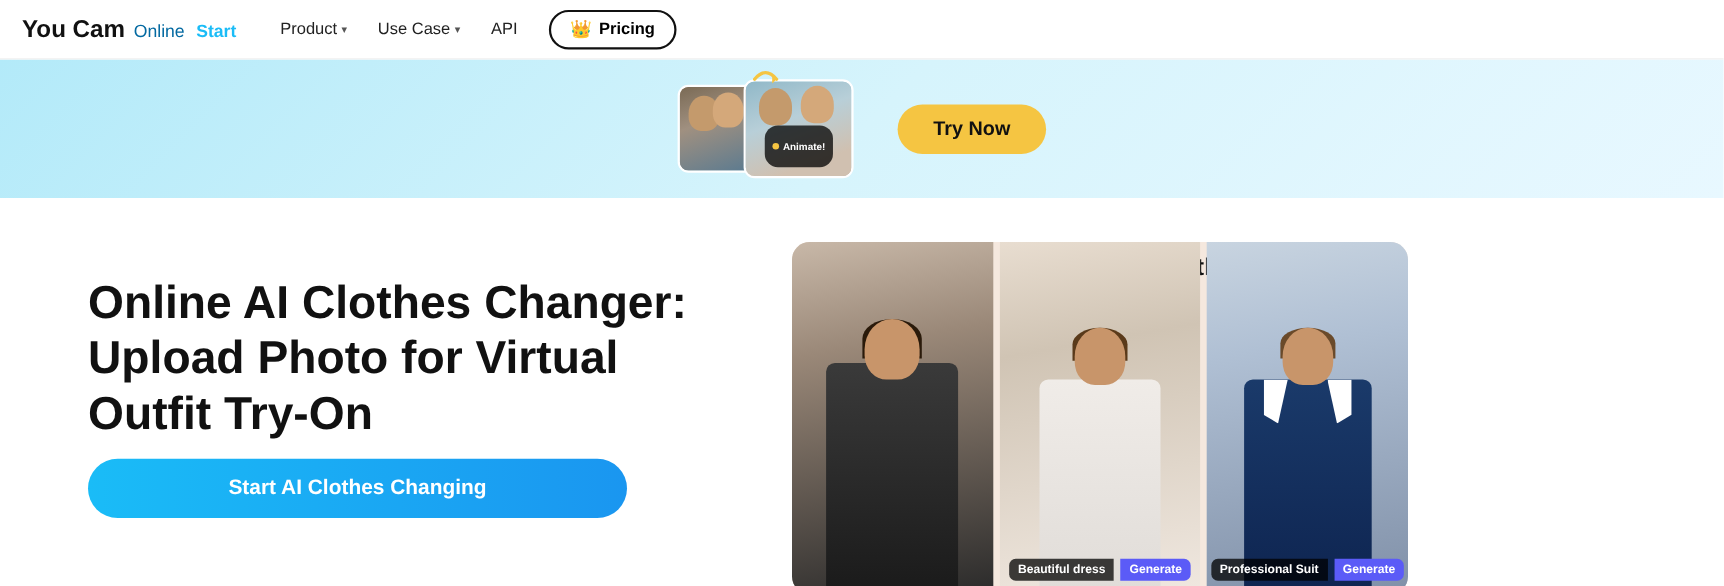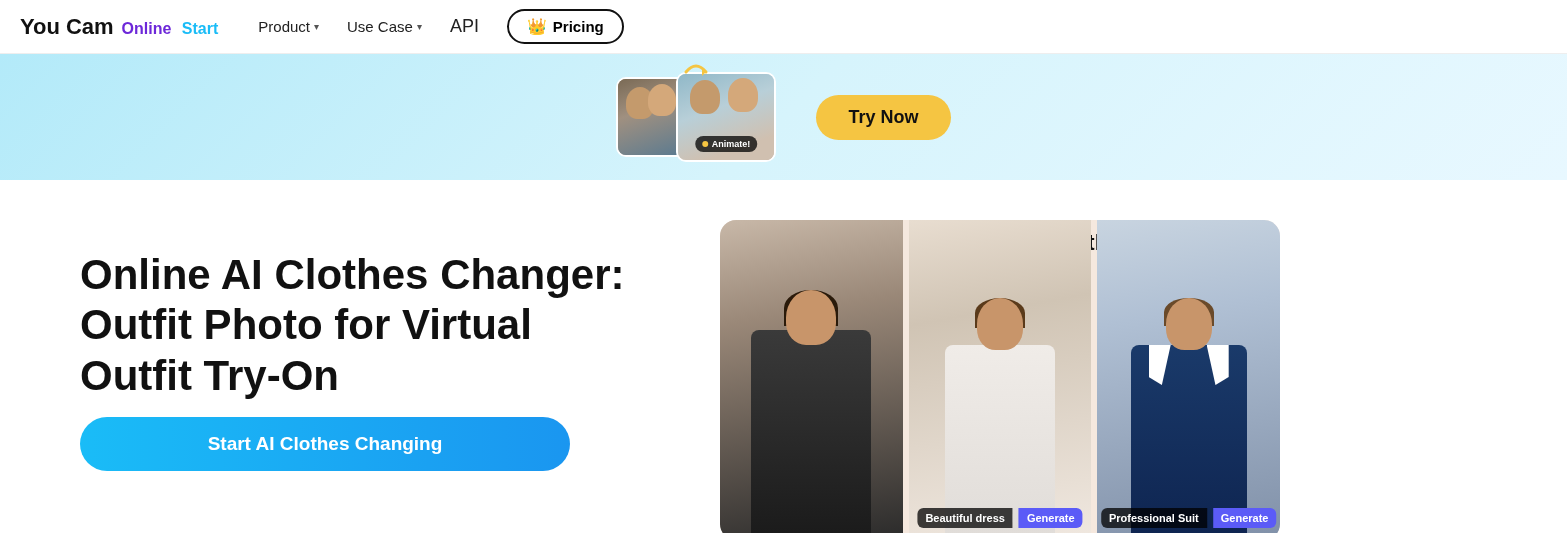--- a/index.html
+++ b/index.html
@@ -17,21 +17,21 @@
       z-index: 10;
     }
     .logo-wrap {
       display: flex;
       align-items: baseline;
       gap: 6px;
       margin-right: 40px;
     }
     .logo-you { font-size: 22px; font-weight: 800; color: #111; }
     .logo-cam { font-size: 22px; font-weight: 800; color: #111; }
-    .logo-online { font-size: 16px; font-weight: 700; color: #6d28d9; margin-left: 2px; }
+    .logo-online { font-size: 16px; font-weight: 400; color: #0369a1; margin-left: 2px; }
     .logo-editor { font-size: 16px; font-weight: 600; color: #1abcf7; }
     .nav-items {
       display: flex;
       align-items: center;
       gap: 28px;
       flex: 1;
     }
     .nav-item {
       display: flex;
       align-items: center;
@@ -40,21 +40,21 @@
       font-weight: 500;
       color: #222;
       cursor: pointer;
       white-space: nowrap;
     }
     .nav-item .chevron {
       font-size: 10px;
       color: #555;
     }
     .nav-api {
-      font-size: 18px;
+      font-size: 15px;
       font-weight: 500;
       color: #222;
       cursor: pointer;
     }
     .pricing-btn {
       display: flex;
       align-items: center;
       gap: 6px;
       border: 2px solid #111;
       border-radius: 24px;
@@ -104,21 +104,21 @@
     }
     .animate-badge {
       position: absolute;
       bottom: 8px;
       left: 50%;
       transform: translateX(-50%);
       background: rgba(0,0,0,0.75);
       color: #fff;
       font-size: 9px;
       font-weight: 700;
-      padding: 3px 7px;
+      padding: 14px 7px;
       border-radius: 12px;
       white-space: nowrap;
       display: flex;
       align-items: center;
       gap: 3px;
     }
     .animate-dot { width: 6px; height: 6px; background: #f5c542; border-radius: 50%; }
     .banner-text {
       flex: 1;
       max-width: 500px;
@@ -446,21 +446,21 @@
     </div>
   </div>
   <button class="try-now-btn">Try Now</button>
 </div>
 
 <div class="main-content">
 
   <div class="left-panel">
     <h1 class="hero-title">
       <span>Online AI Clothes Changer:</span><br>
-      <span>Outfit Photo for Virtual</span><br>
+      <span>Upload Photo for Virtual</span><br>
       <span>Outfit Try-On</span>
     </h1>
     <button class="start-btn">Start AI Clothes Changing</button>
   </div>
 
   <div class="right-panel">
     <div class="clothes-preview">
       <span class="photo-label">Your photo</span>
       <div class="preview-title">Free AI Clothes Changer</div>
 

